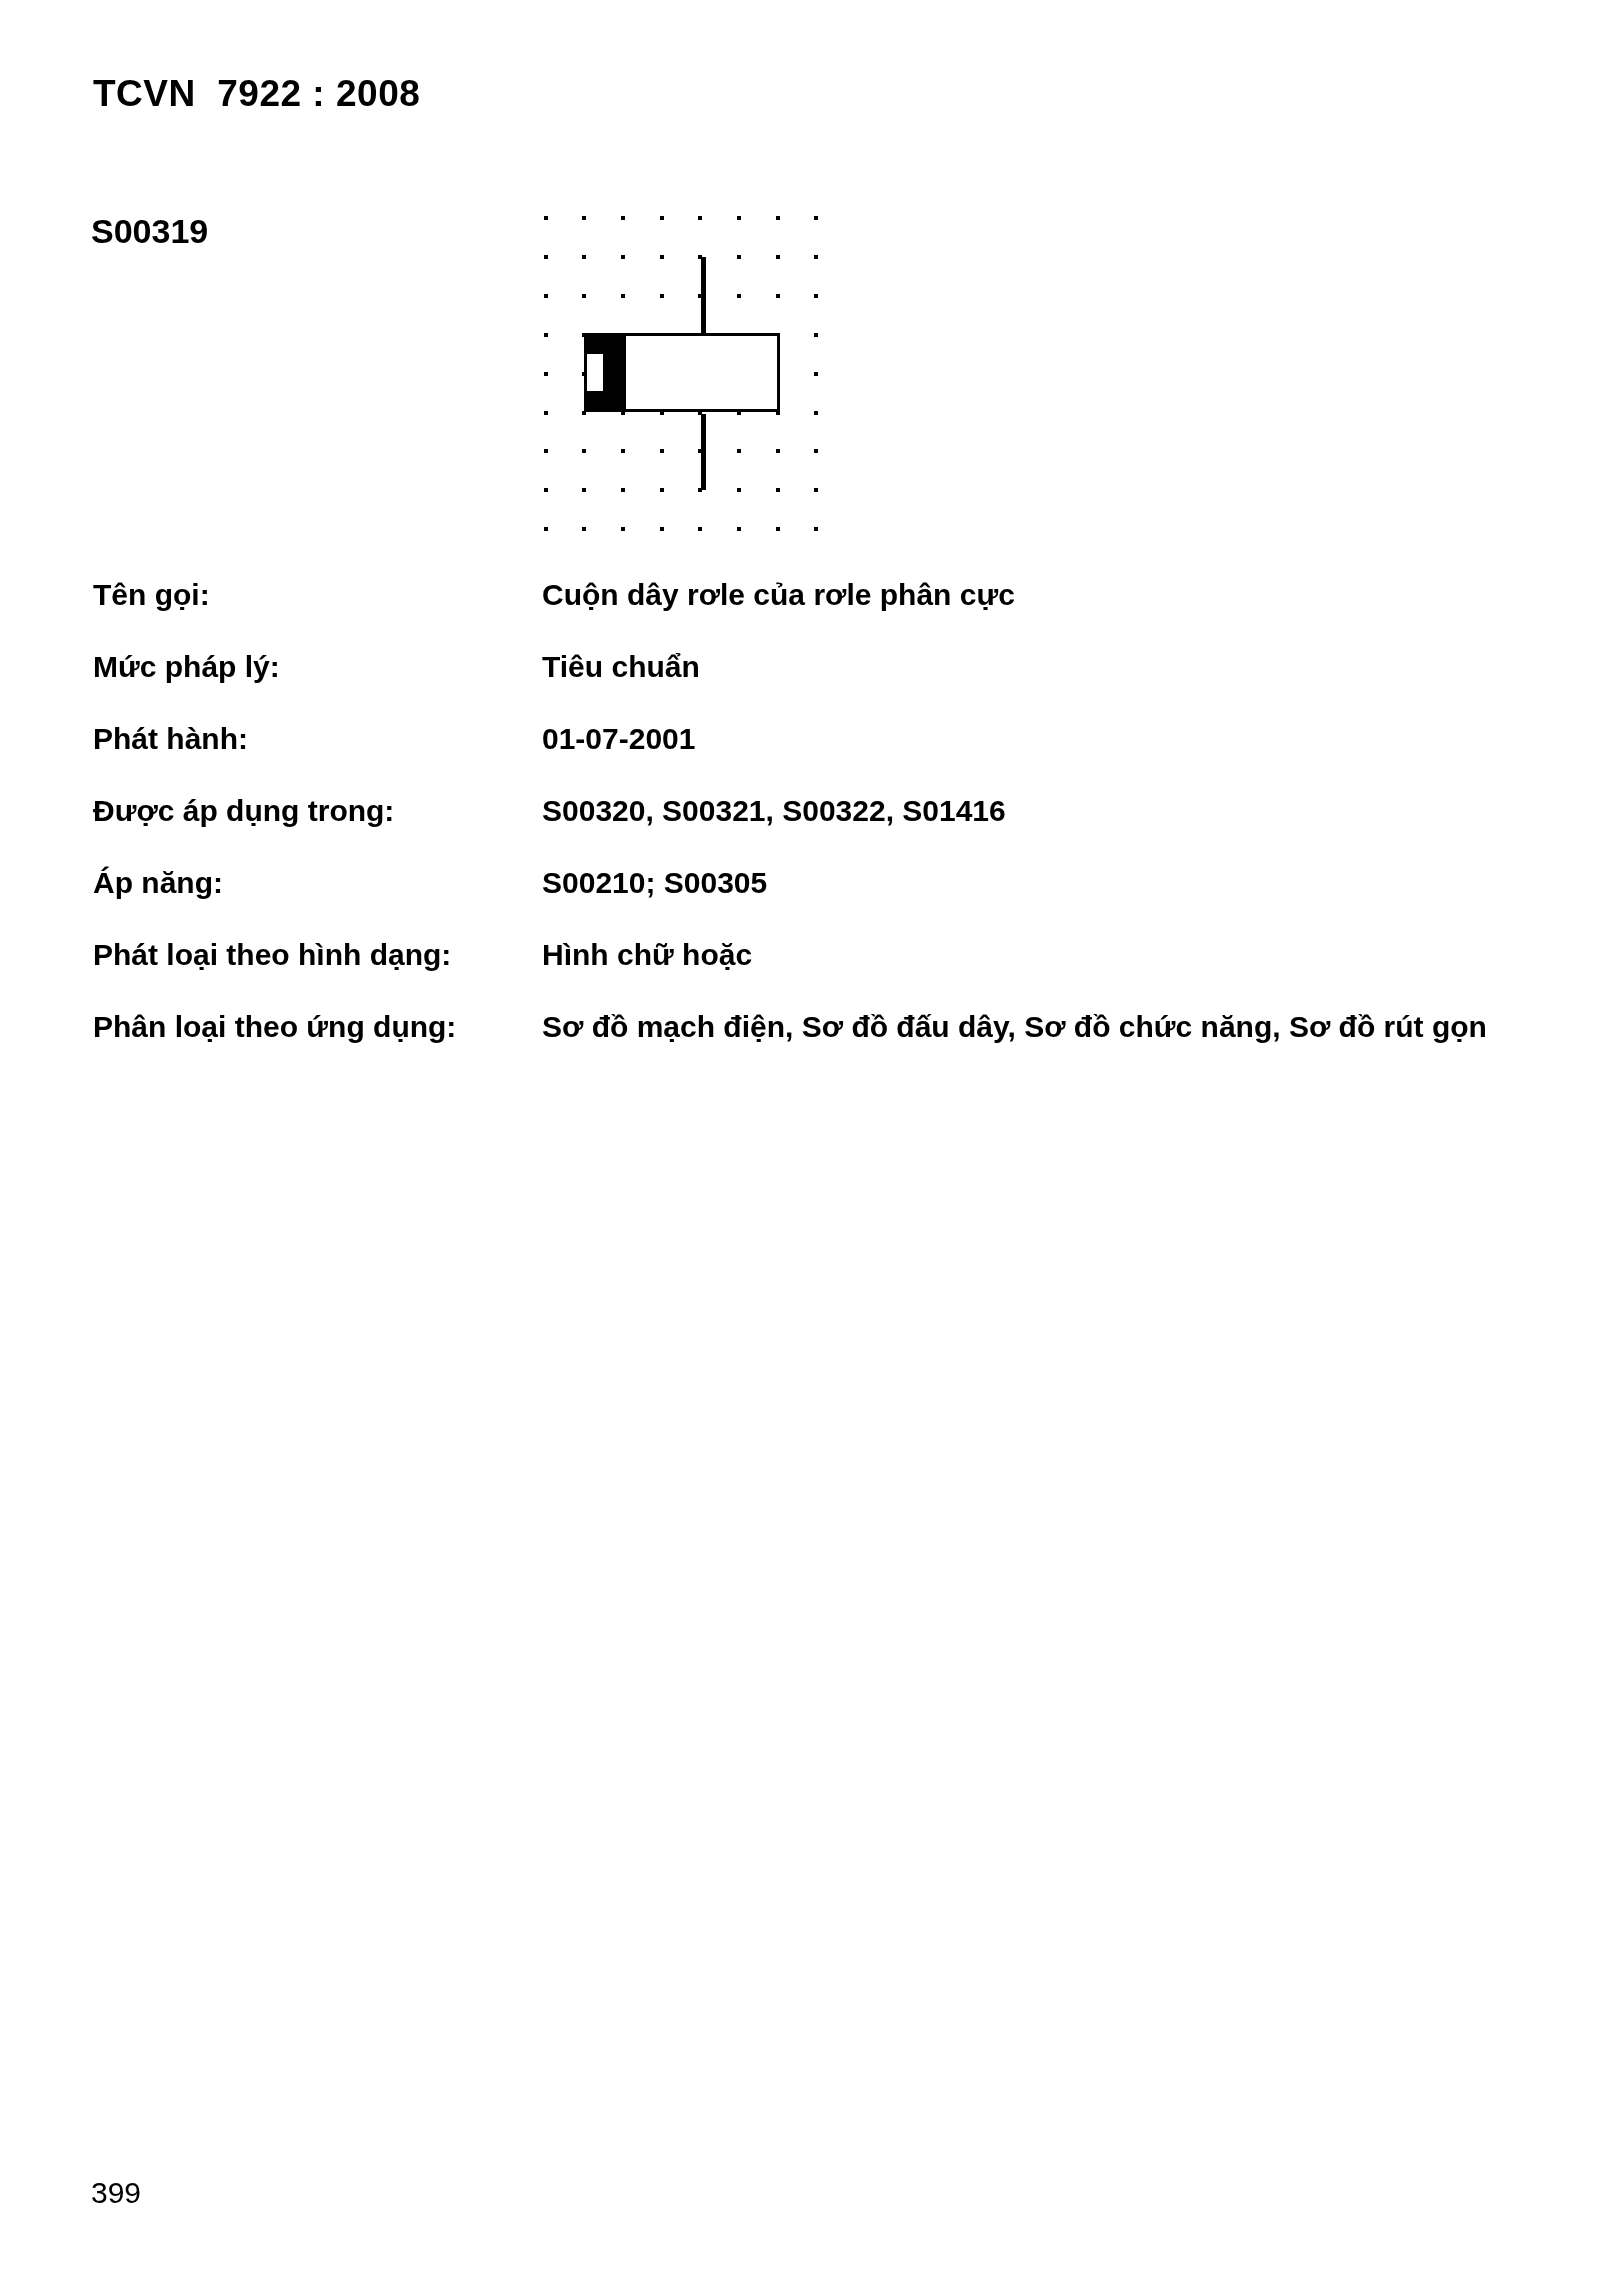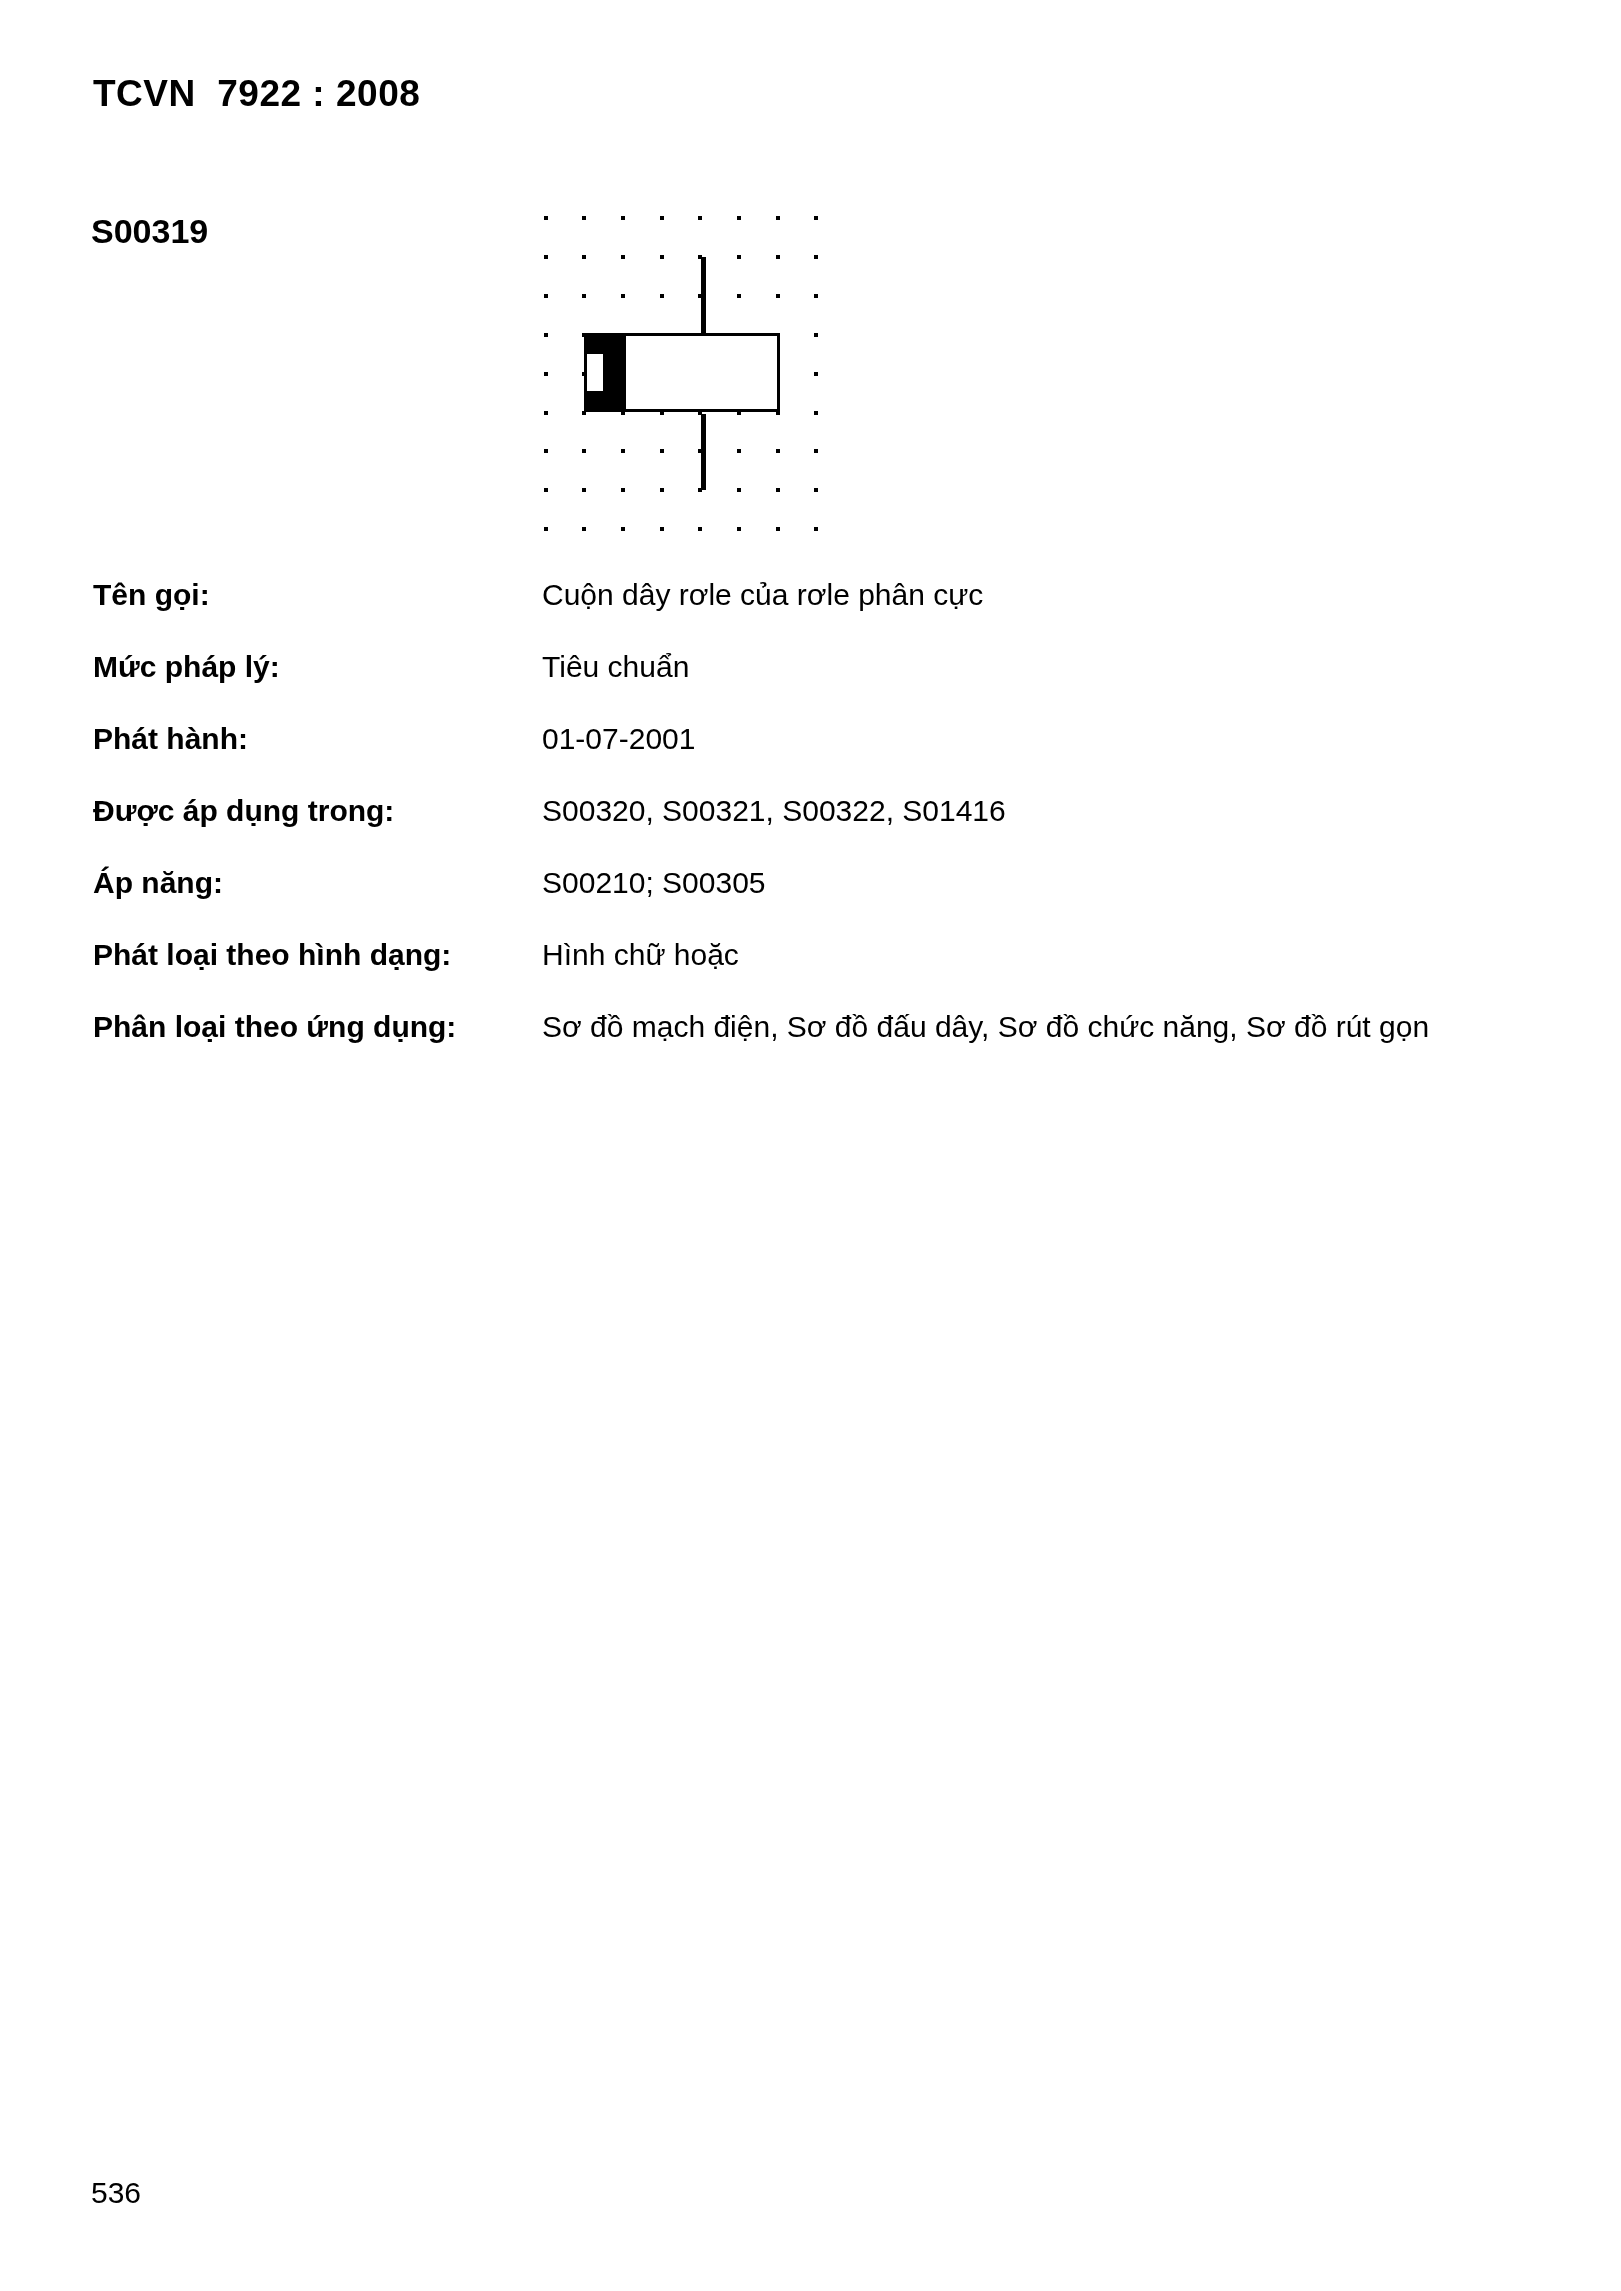--- a/index.html
+++ b/index.html
@@ -59,21 +59,21 @@
   .field-row{
     position:relative;height:72px;
   }
   .field-label{
     position:absolute;left:93px;top:3.9px;
     font-size:30px;font-weight:bold;line-height:37px;
     white-space:nowrap;
   }
   .field-value{
     position:absolute;left:542px;top:3.9px;
-    font-size:30px;font-weight:normal;line-height:37px;
+    font-size:30px;font-weight:bold;line-height:37px;
     white-space:nowrap;
   }
   .page-number{
     position:absolute;left:91px;top:2176px;
     font-size:30px;
   }
 </style>
 </head>
 <body>
 
@@ -191,16 +191,16 @@
       <div class="field-row">
         <div class="field-label">Phát loại theo hình dạng:</div>
         <div class="field-value">Hình chữ hoặc</div>
       </div>
       <div class="field-row">
         <div class="field-label">Phân loại theo ứng dụng:</div>
         <div class="field-value">Sơ đồ mạch điện, Sơ đồ đấu dây, Sơ đồ chức năng, Sơ đồ rút gọn</div>
       </div>
     </div>
 
-  <div class="page-number">536</div>
+  <div class="page-number">399</div>
 
 </div>
 
 
 </body></html>

